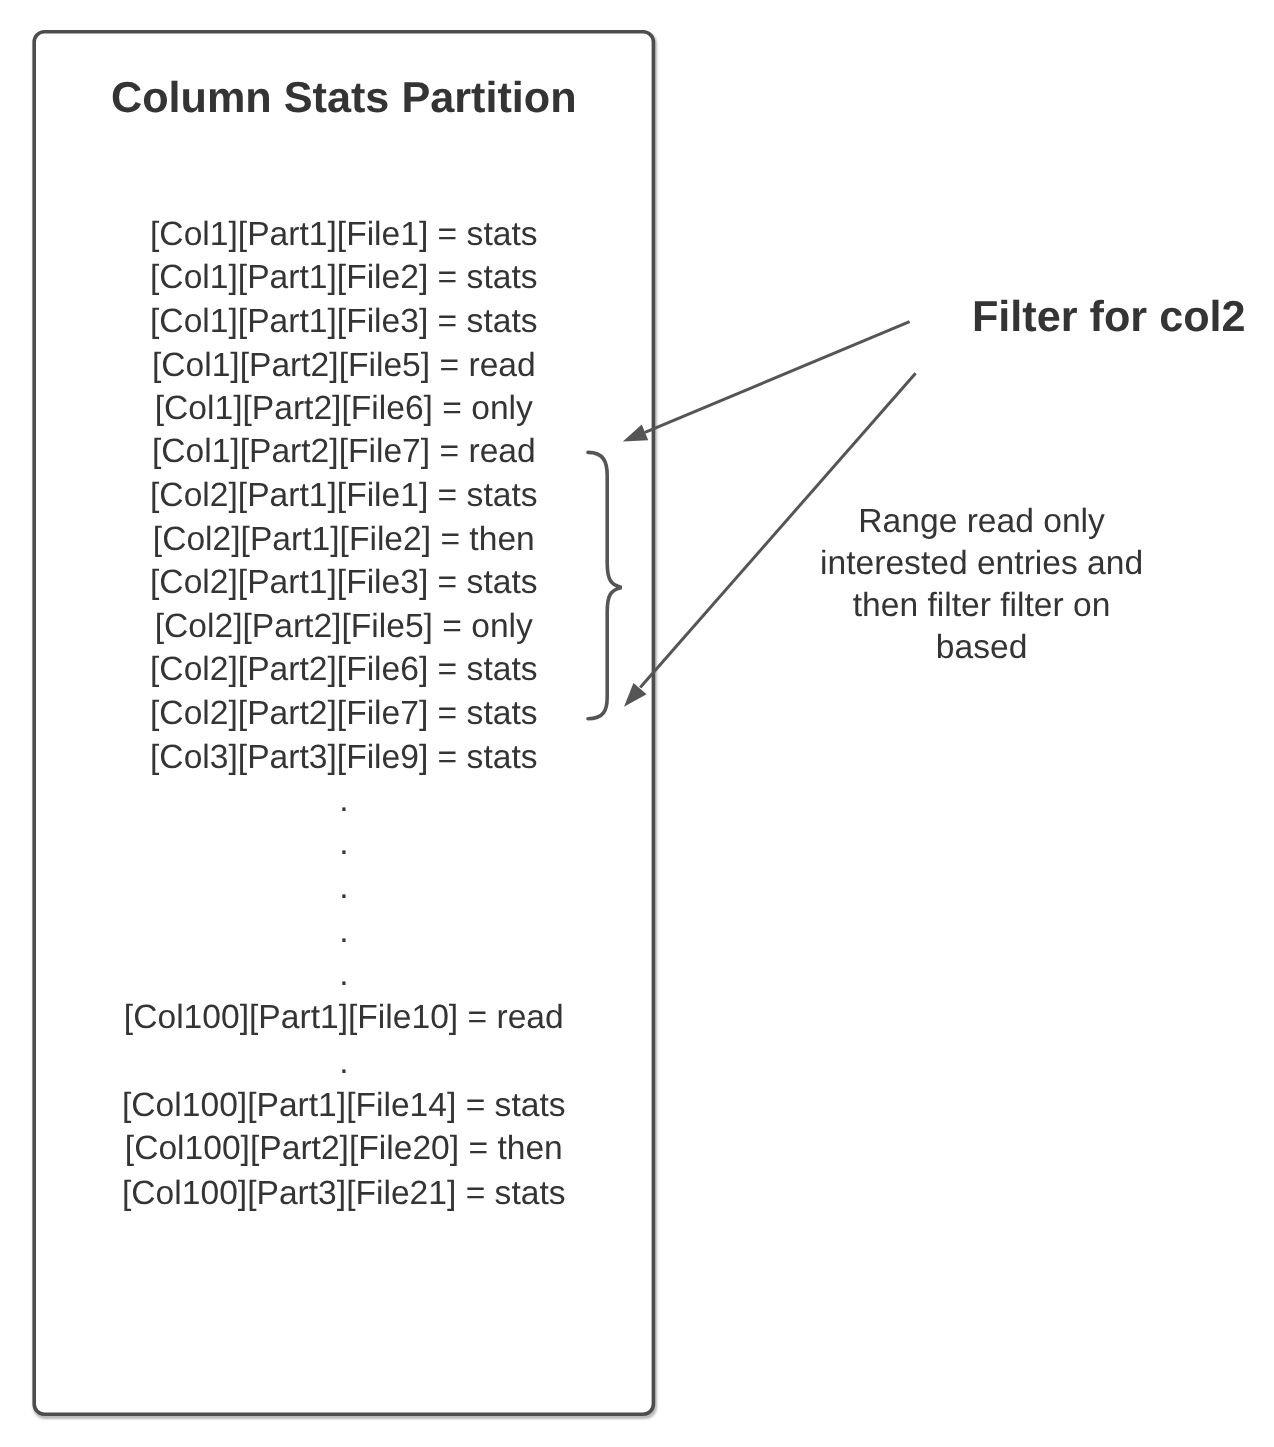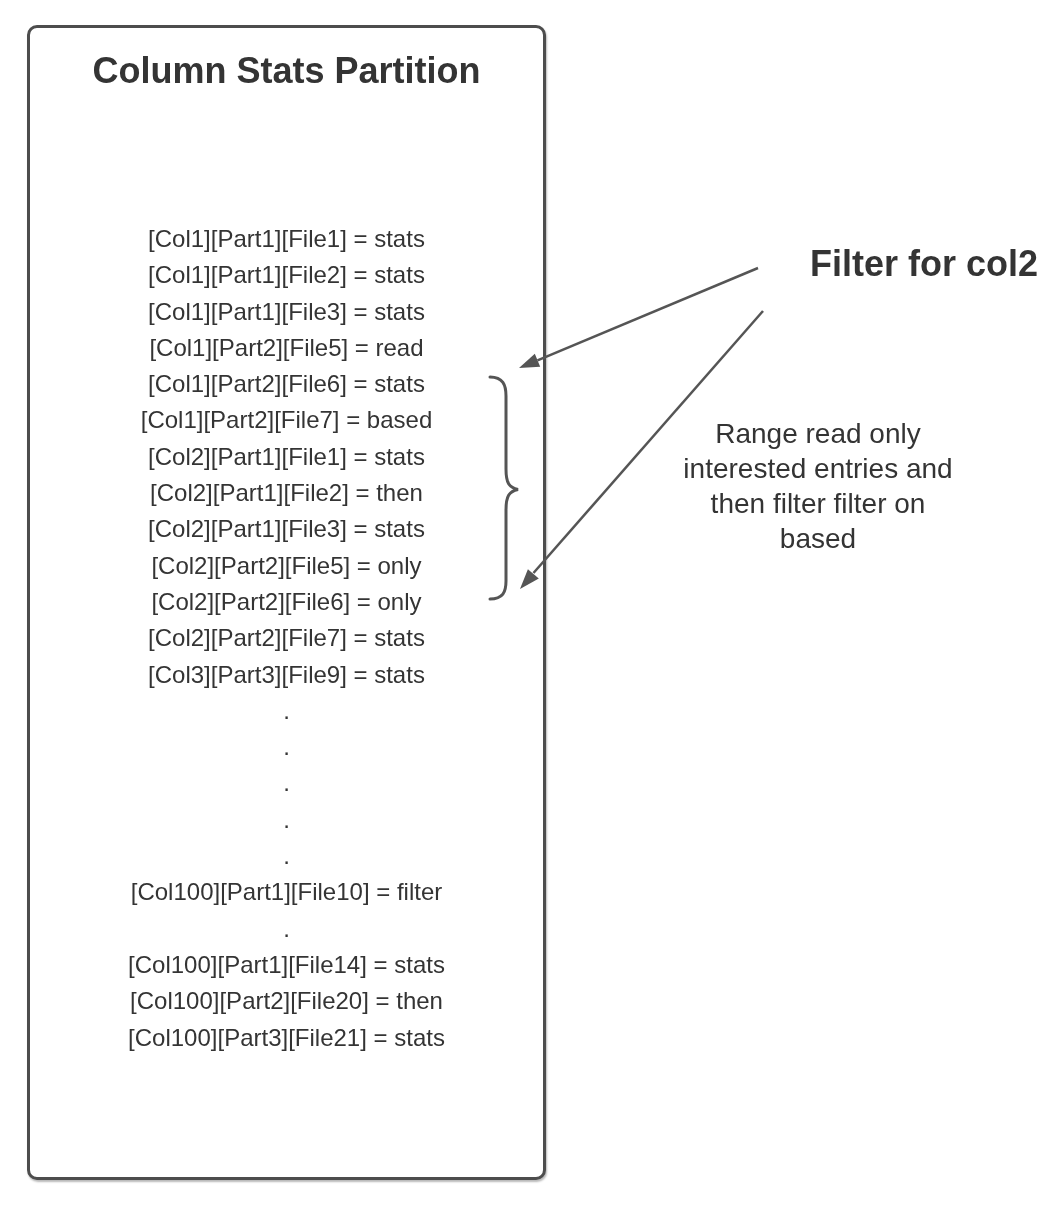--- a/index.html
+++ b/index.html
@@ -18,37 +18,36 @@
     top: 25px;
     width: 519px;
     height: 1155px;
     box-sizing: border-box;
     background: #ffffff;
     border: 3px solid #4d4d4d;
     border-radius: 10px;
     box-shadow: 1px 2px 2px rgba(0,0,0,0.28);
   }
   .box-title {
-    margin-top: 22px;
+    margin-top: 32px;
     text-align: center;
     font-size: 36px;
     font-weight: 700;
     color: #343434;
   }
   .entries {
     position: absolute;
     left: 0;
     right: 0;
     top: 149px;
     text-align: center;
-    font-size: 24px;
+    font-size: 28px;
     line-height: 36.3px;
     color: #343434;
     white-space: nowrap;
-    margin-top: 44px;
   }
   .svg-overlay {
     position: absolute;
     left: 0; top: 0;
     width: 1062px;
     height: 1206px;
     pointer-events: none;
   }
   .connector-stroke { stroke: #555555; fill: none; }
   .connector-fill   { fill: #555555; stroke: none; }
@@ -79,35 +78,35 @@
 
 <div class="canvas">
 
   <div class="partition-box">
     <div class="box-title">Column Stats Partition</div>
     <div class="entries">
         <div>[Col1][Part1][File1] = stats</div>
         <div>[Col1][Part1][File2] = stats</div>
         <div>[Col1][Part1][File3] = stats</div>
         <div>[Col1][Part2][File5] = read</div>
-        <div>[Col1][Part2][File6] = stats</div>
-        <div>[Col1][Part2][File7] = based</div>
+        <div>[Col1][Part2][File6] = only</div>
+        <div>[Col1][Part2][File7] = read</div>
         <div>[Col2][Part1][File1] = stats</div>
         <div>[Col2][Part1][File2] = then</div>
         <div>[Col2][Part1][File3] = stats</div>
         <div>[Col2][Part2][File5] = only</div>
-        <div>[Col2][Part2][File6] = only</div>
+        <div>[Col2][Part2][File6] = stats</div>
         <div>[Col2][Part2][File7] = stats</div>
         <div>[Col3][Part3][File9] = stats</div>
         <div>.</div>
         <div>.</div>
         <div>.</div>
         <div>.</div>
         <div>.</div>
-        <div>[Col100][Part1][File10] = filter</div>
+        <div>[Col100][Part1][File10] = read</div>
         <div>.</div>
         <div>[Col100][Part1][File14] = stats</div>
         <div>[Col100][Part2][File20] = then</div>
         <div>[Col100][Part3][File21] = stats</div>
       </div>
   </div>
 
   <svg class="svg-overlay" viewBox="0 0 1062 1206" xmlns="http://www.w3.org/2000/svg">
 
     <path class="connector-stroke" stroke-width="3" stroke-linecap="round" d="M 490,377

